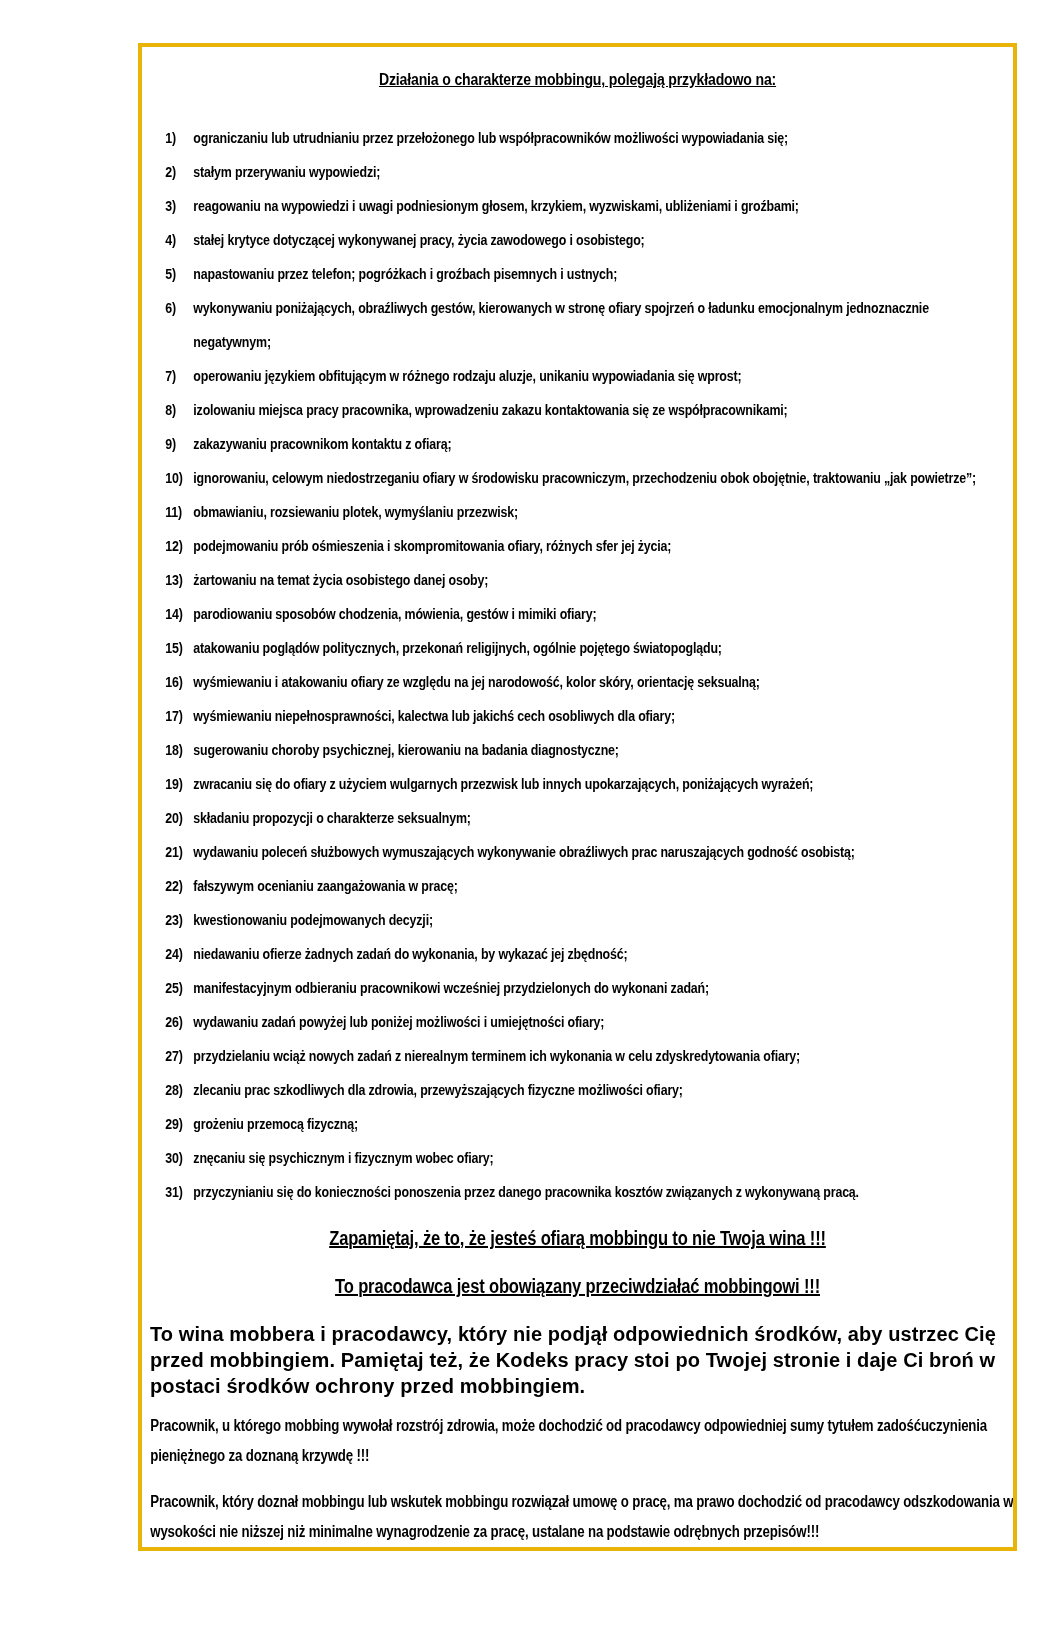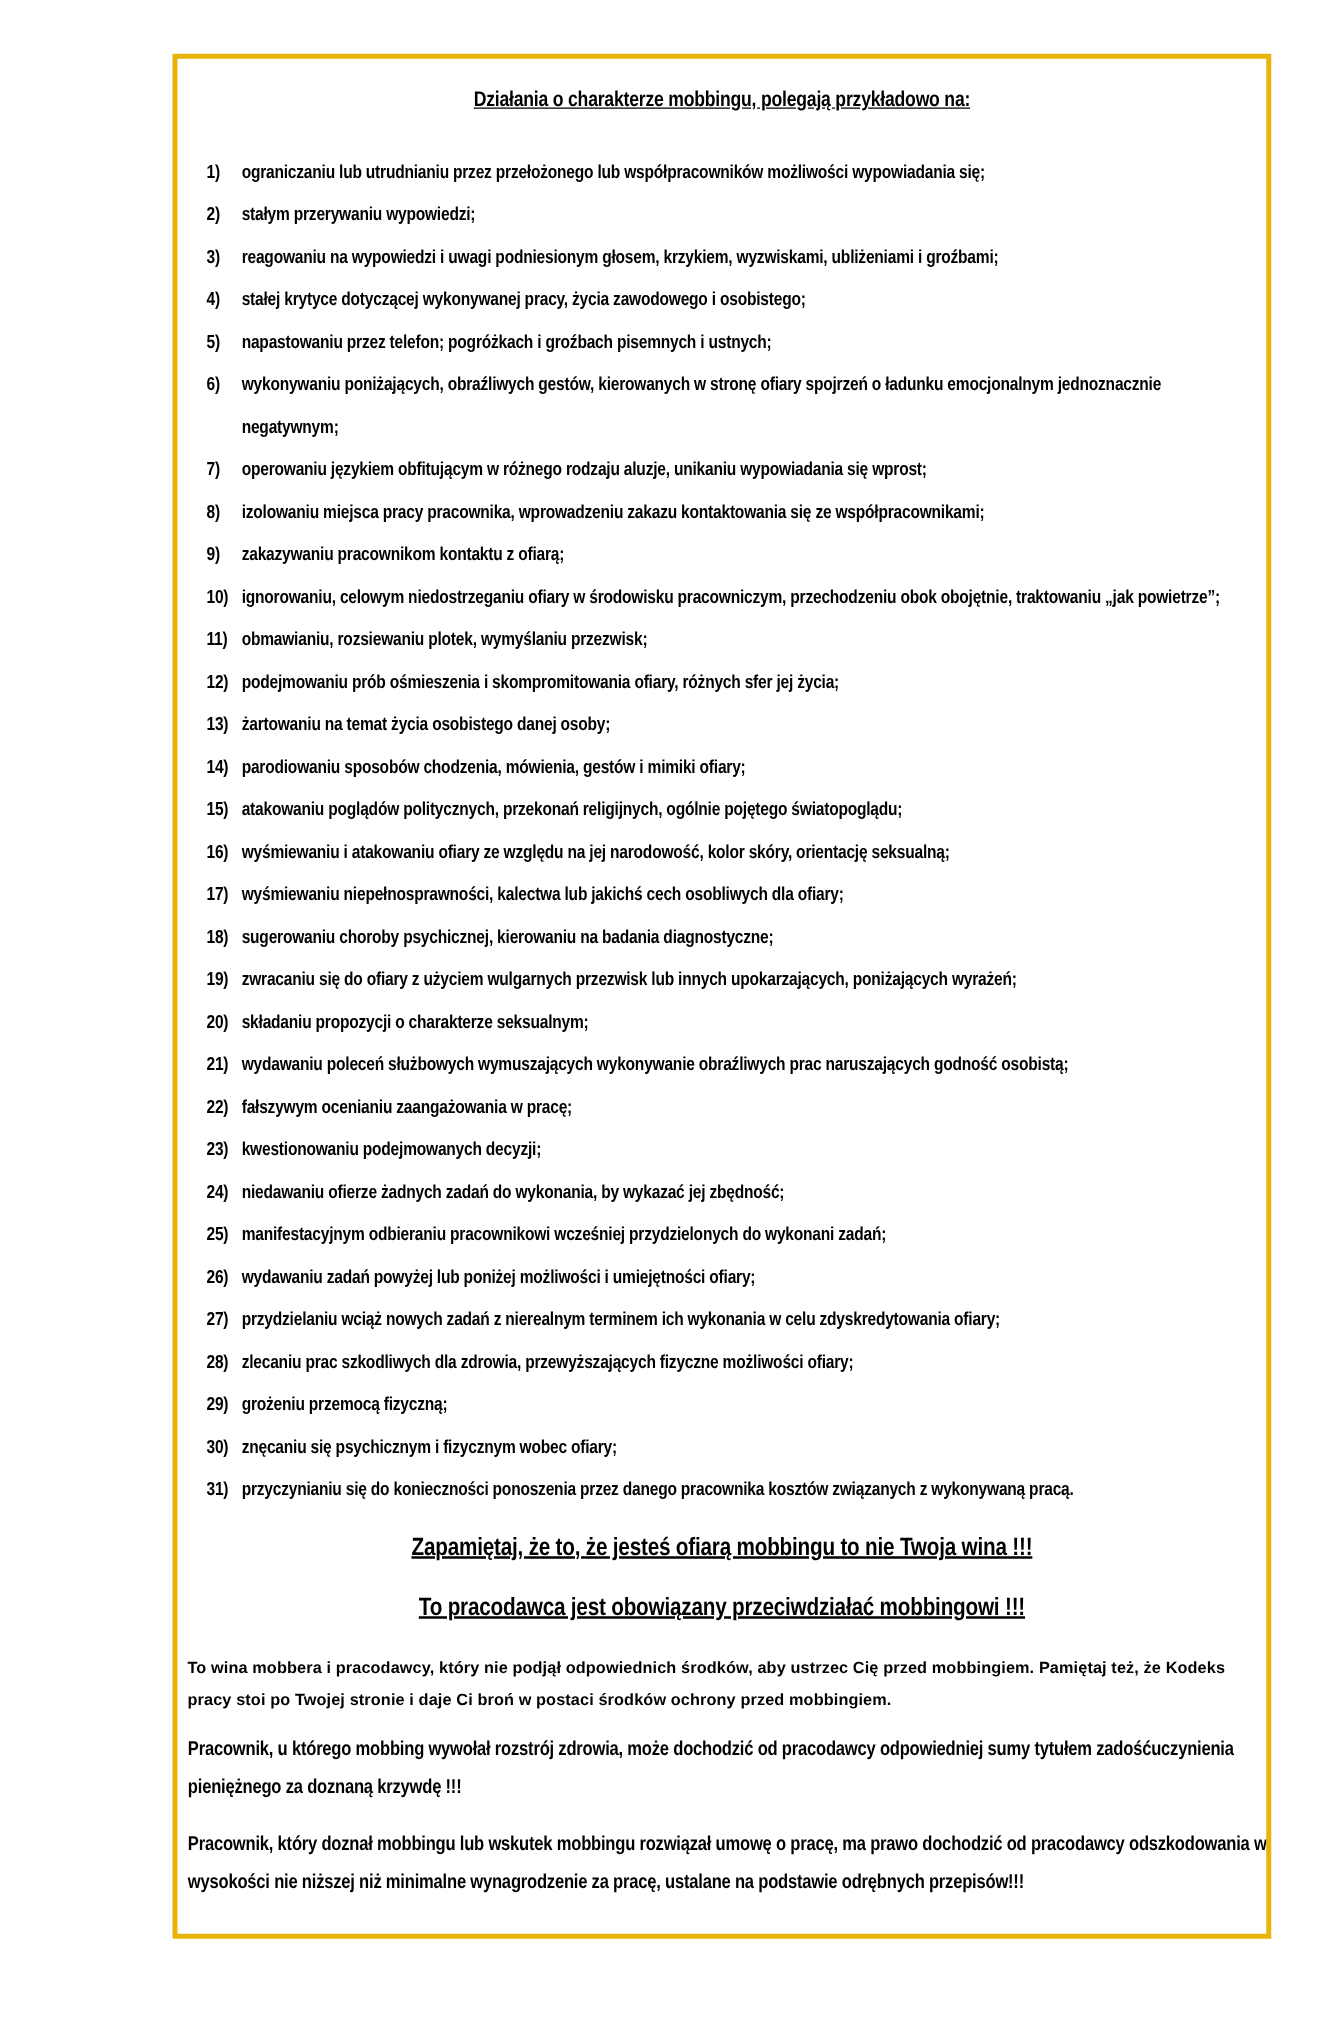--- a/index.html
+++ b/index.html
@@ -65,21 +65,21 @@
     line-height: 26px;
     text-align: center;
     text-decoration: underline;
   }
   .h-remember { margin-top: 16px; }
   .h-employer { margin-top: 22px; }
   .para {
     font-weight: bold;
   }
   .p-normal {
-    font-size: 13px;
+    font-size: 20px;
     line-height: 26px;
     margin: 22px 8px 0 8px;
     letter-spacing: 0.1px;
   }
   .p-cond {
     font-size: 16px;
     line-height: 30px;
     margin-top: 12px;
     padding: 0 18px 0 10px;
   }

